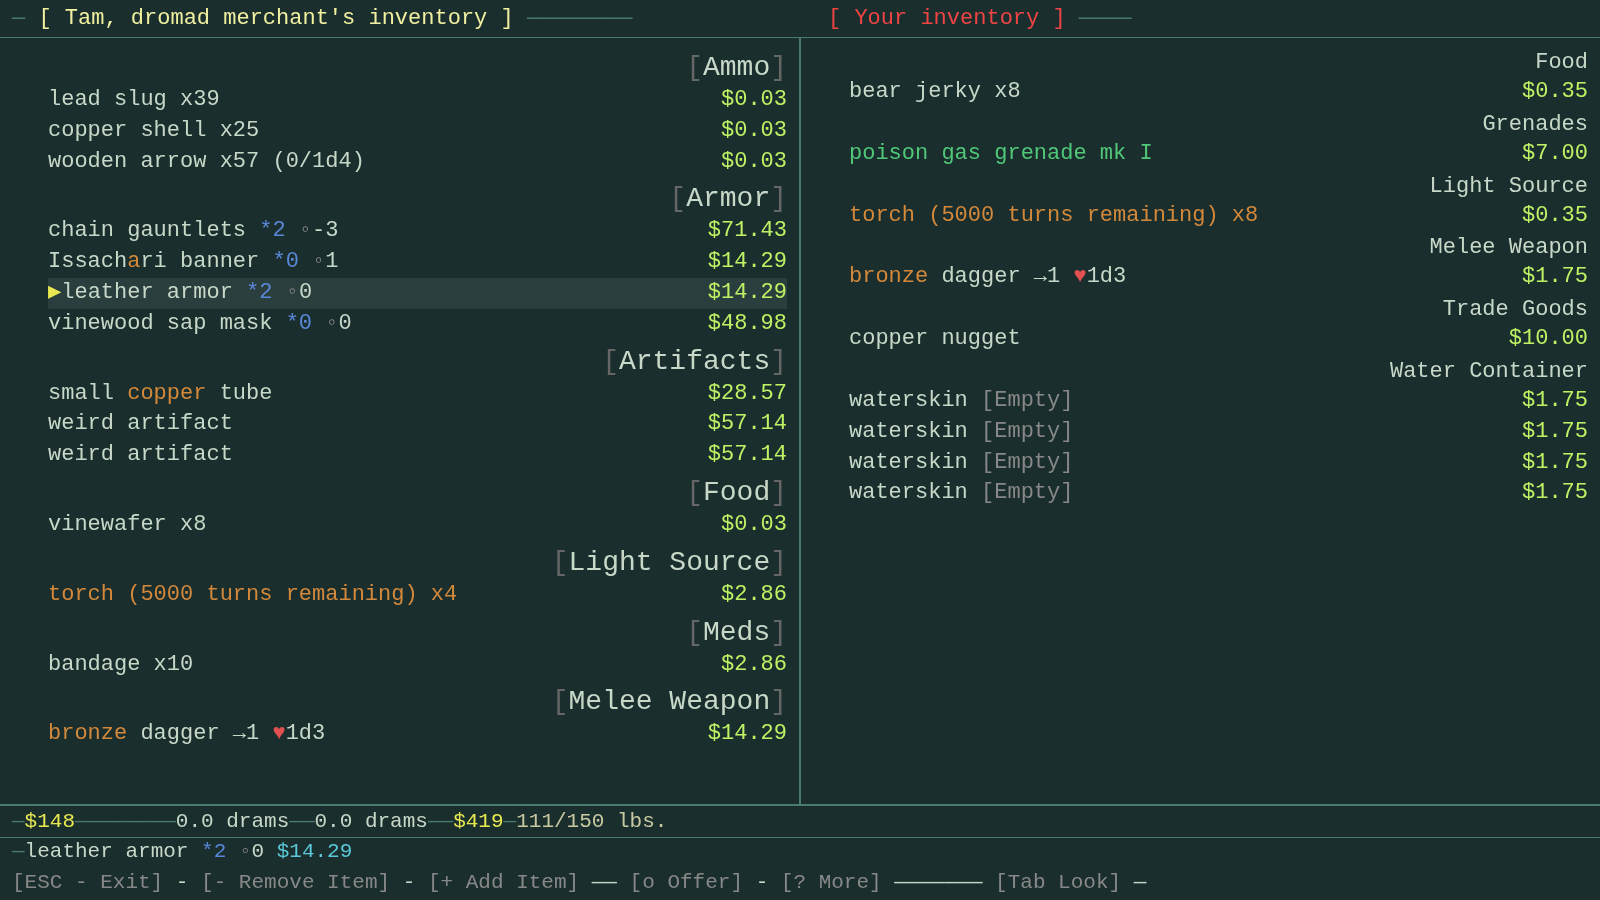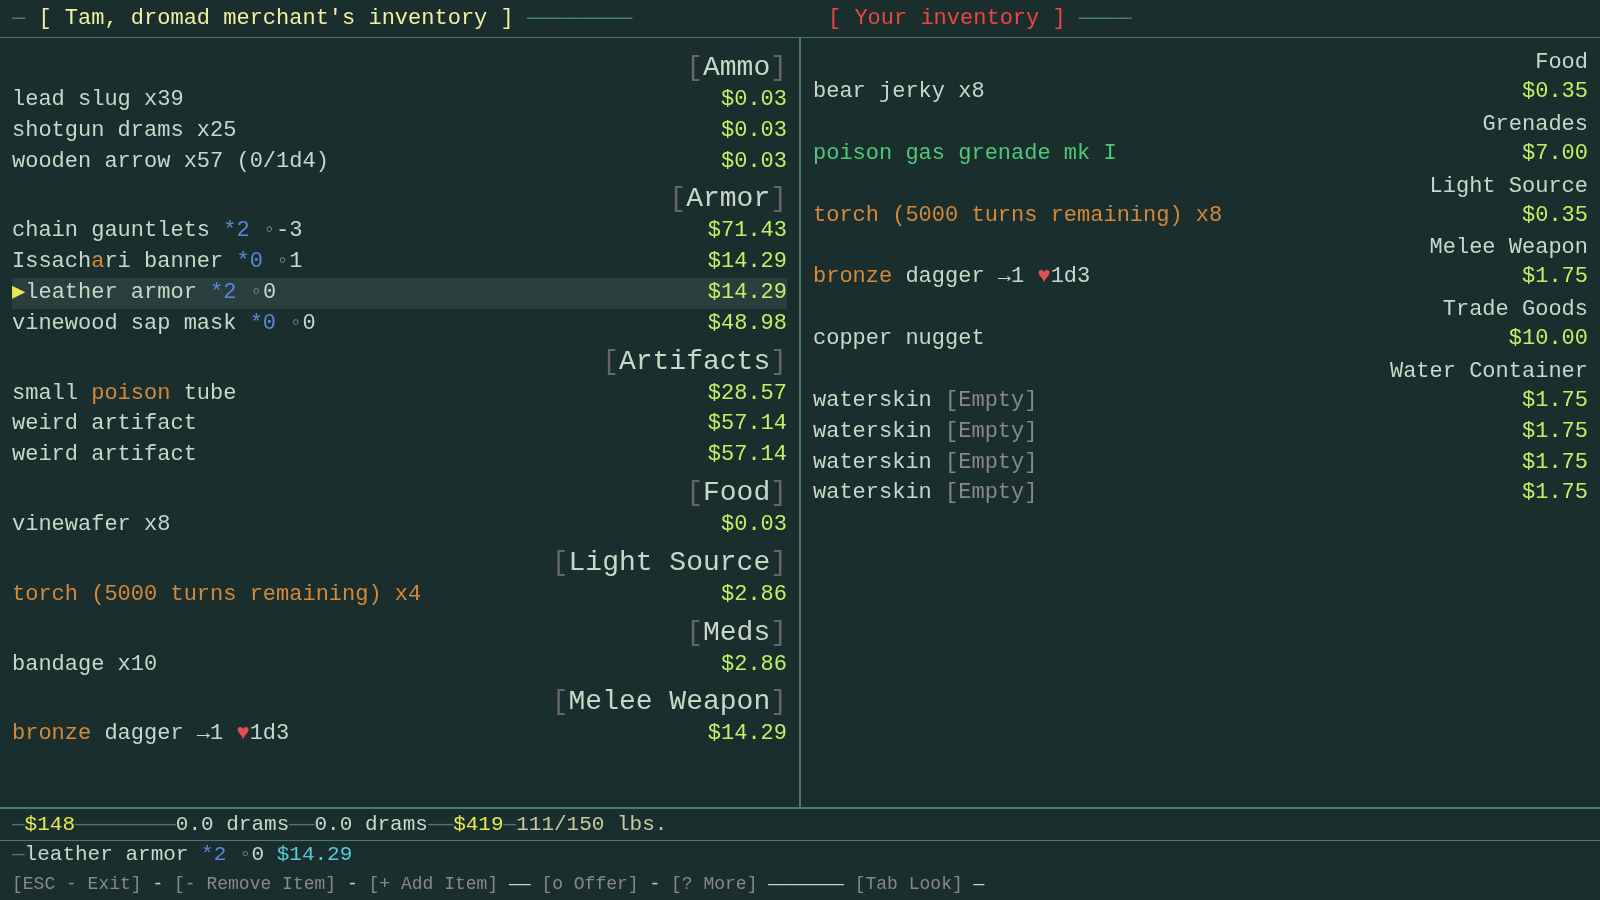--- a/index.html
+++ b/index.html
@@ -39,20 +39,21 @@
     }
     .section-header .bracket {
       color: #666;
     }
     .item-row {
       display: flex;
       justify-content: space-between;
       align-items: baseline;
       white-space: nowrap;
       line-height: 1.4;
+      margin-left: 36px;
     }
     .item-name {
       color: #c8d8c8;
     }
     .item-price {
       color: #bef264;
     }
     .color-orange { color: #d4893a; }
     .color-green { color: #50c878; }
     .color-yellow { color: #e8e850; }
@@ -74,21 +75,21 @@
       border-top: 2px solid #4a7a6a;
       border-bottom: 1px solid #4a7a6a;
       font-size: 21px;
       color: #c8d8c8;
       white-space: nowrap;
     }
     .status-bar .money { color: #e8e850; }
     .keybind-bar {
       padding: 6px 12px;
       background-color: #1a2e2e;
-      font-size: 18px;
+      font-size: 21px;
       color: #c8d8c8;
       white-space: nowrap;
     }
     .keybind-bar .bracket { color: #888; }
     .selected-row {
       background-color: rgba(255,255,255,0.08);
     }
     .dot-blue { color: #5a88d8; }
     .dot-gray { color: #888; }
     .divider-line {
@@ -124,21 +125,21 @@
     <div class="panel panel-left">
 
       <div class="section-header">
         <span class="bracket">[</span><span>Ammo</span><span class="bracket">]</span>
       </div>
       <div class="item-row">
         <span class="item-name">lead slug x39</span>
         <span class="item-price">$0.03</span>
       </div>
       <div class="item-row">
-        <span class="item-name">shotgun drams x25</span>
+        <span class="item-name">copper shell x25</span>
         <span class="item-price">$0.03</span>
       </div>
       <div class="item-row">
         <span class="item-name">wooden arrow x57 (0/1d4)</span>
         <span class="item-price">$0.03</span>
       </div>
 
       <div class="section-header">
         <span class="bracket">[</span><span>Armor</span><span class="bracket">]</span>
       </div>
@@ -156,21 +157,21 @@
       </div>
       <div class="item-row">
         <span class="item-name">vinewood sap mask <span class="dot-blue">*0</span> <span class="dot-gray">◦</span>0</span>
         <span class="item-price">$48.98</span>
       </div>
 
       <div class="section-header">
         <span class="bracket">[</span><span>Artifacts</span><span class="bracket">]</span>
       </div>
       <div class="item-row">
-        <span class="item-name">small <span class="color-orange">poison</span> tube</span>
+        <span class="item-name">small <span class="color-orange">copper</span> tube</span>
         <span class="item-price">$28.57</span>
       </div>
       <div class="item-row">
         <span class="item-name">weird artifact</span>
         <span class="item-price">$57.14</span>
       </div>
       <div class="item-row">
         <span class="item-name">weird artifact</span>
         <span class="item-price">$57.14</span>
       </div>

